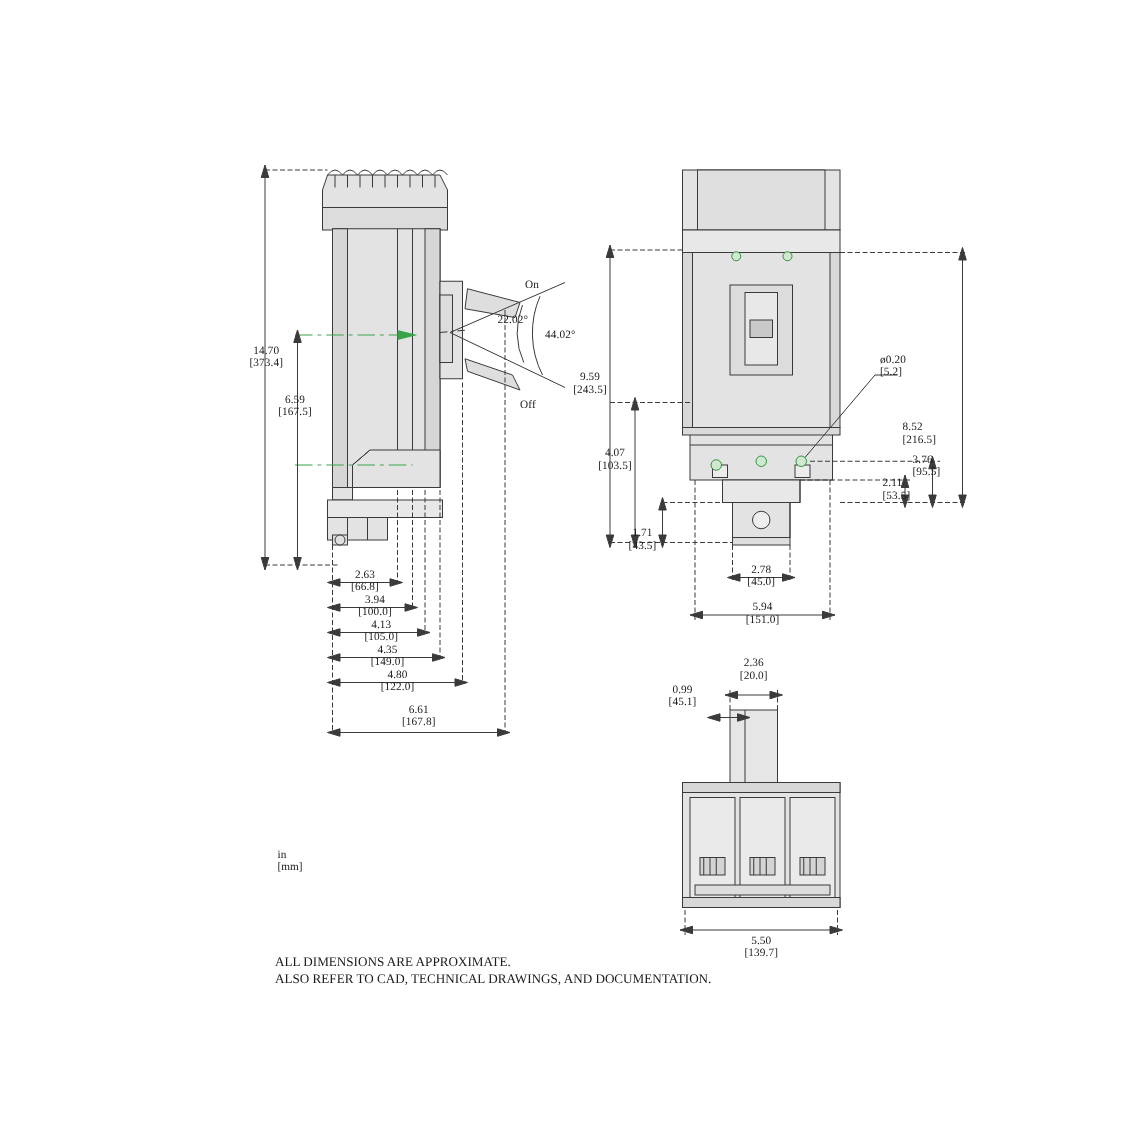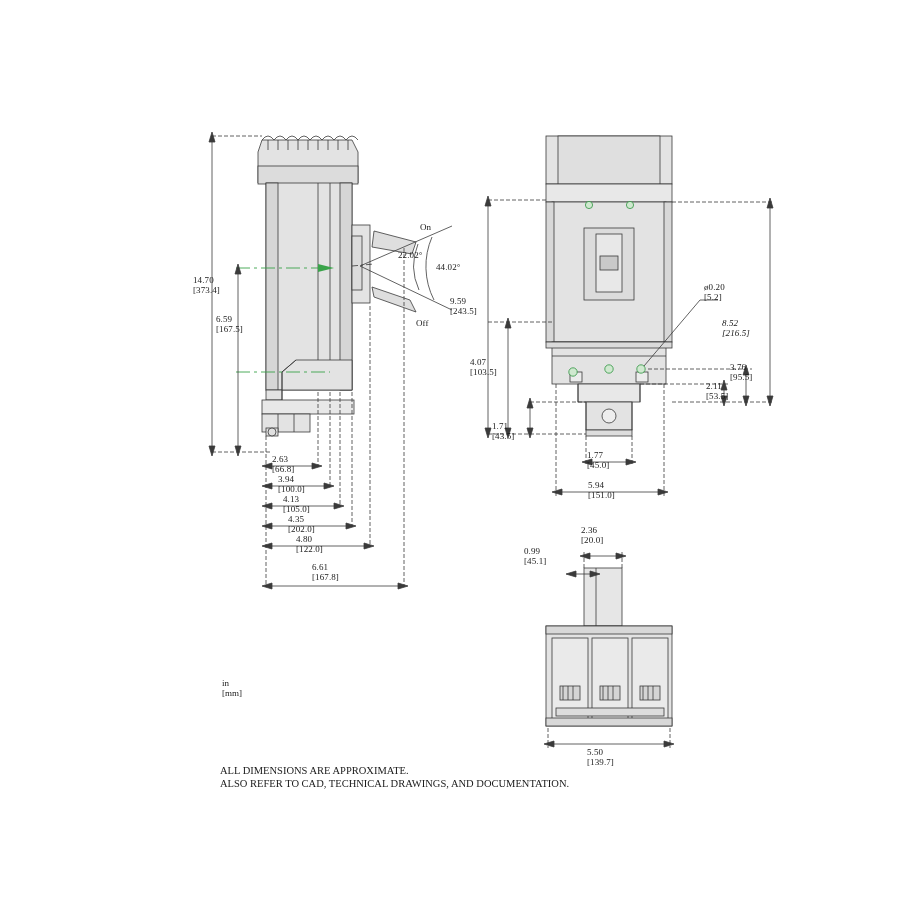--- a/index.html
+++ b/index.html
@@ -1,20 +1,20 @@
 <!DOCTYPE html>
 <html><head>
 <meta charset="utf-8">
 <style>
   html,body{margin:0;padding:0;background:#ffffff;}
   body{width:900px;height:900px;position:relative;font-family:"Liberation Serif",serif;color:#1a1a1a;overflow:hidden;}
   #sheet{position:absolute;left:0;top:0;width:900px;height:900px;}
   svg{position:absolute;left:0;top:0;width:900px;height:900px;}
   .lbl{position:absolute;font-family:"Liberation Serif",serif;font-size:9px;line-height:10px;color:#1a1a1a;white-space:pre;letter-spacing:0.1px;}
-  .lbl.c{}
+  .lbl.c{text-align:center;}
   .note{position:absolute;font-family:"Liberation Serif",serif;font-size:10.5px;line-height:13px;color:#1a1a1a;white-space:pre;margin-top:41px;}
   .unit{position:absolute;font-family:"Liberation Serif",serif;font-size:9px;line-height:10px;color:#1a1a1a;white-space:pre;}
 </style>
 </head>
 <body>
 
 <div id="sheet">
 
 <svg viewBox="0 0 900 900">
   <g stroke="#3a3a3a" fill="none" stroke-width="0.8">
@@ -244,40 +244,40 @@
     </g>
   </g>
 </svg>
 
 <div class="lbl c" style="left:193px;top:275px;width:40px;"><span>14.70</span><br><span>[373.4]</span></div>
 <div class="lbl c" style="left:216px;top:314px;width:40px;"><span>6.59</span><br><span>[167.5]</span></div>
 
 <div class="lbl c" style="left:272px;top:454px;width:40px;"><span>2.63</span><br><span>[66.8]</span></div>
 <div class="lbl c" style="left:278px;top:474px;width:44px;"><span>3.94</span><br><span>[100.0]</span></div>
 <div class="lbl c" style="left:283px;top:494px;width:44px;"><span>4.13</span><br><span>[105.0]</span></div>
-<div class="lbl c" style="left:288px;top:514px;width:44px;"><span>4.35</span><br><span>[202.0]</span></div>
+<div class="lbl c" style="left:288px;top:514px;width:44px;"><span>4.35</span><br><span>[149.0]</span></div>
 <div class="lbl c" style="left:296px;top:534px;width:44px;"><span>4.80</span><br><span>[122.0]</span></div>
 <div class="lbl c" style="left:312px;top:562px;width:46px;"><span>6.61</span><br><span>[167.8]</span></div>
 
 <div class="lbl" style="left:420px;top:222px;"><span>On</span></div>
 <div class="lbl" style="left:416px;top:318px;"><span>Off</span></div>
 <div class="lbl" style="left:398px;top:250px;"><span>22.02°</span></div>
 <div class="lbl" style="left:436px;top:262px;"><span>44.02°</span></div>
 
 <div class="lbl c" style="left:450px;top:296px;width:44px;"><span>9.59</span><br><span>[243.5]</span></div>
 <div class="lbl c" style="left:470px;top:357px;width:44px;"><span>4.07</span><br><span>[103.5]</span></div>
 <div class="lbl c" style="left:492px;top:421px;width:44px;"><span>1.71</span><br><span>[43.5]</span></div>
 
-<div class="lbl" style="left:722px;top:318px;font-style:italic;"><span>8.52</span><br><span>[216.5]</span></div>
+<div class="lbl" style="left:722px;top:336px;"><span>8.52</span><br><span>[216.5]</span></div>
 <div class="lbl" style="left:730px;top:362px;"><span>3.76</span><br><span>[95.5]</span></div>
 <div class="lbl" style="left:706px;top:381px;"><span>2.11</span><br><span>[53.5]</span></div>
 
 <div class="lbl" style="left:704px;top:282px;"><span>ø0.20</span><br><span>[5.2]</span></div>
 
-<div class="lbl c" style="left:587px;top:450px;width:44px;"><span>1.77</span><br><span>[45.0]</span></div>
+<div class="lbl c" style="left:587px;top:450px;width:44px;"><span>2.78</span><br><span>[45.0]</span></div>
 <div class="lbl c" style="left:588px;top:480px;width:44px;"><span>5.94</span><br><span>[151.0]</span></div>
 
 <div class="lbl c" style="left:581px;top:525px;width:44px;"><span>2.36</span><br><span>[20.0]</span></div>
 <div class="lbl c" style="left:524px;top:546px;width:44px;"><span>0.99</span><br><span>[45.1]</span></div>
 <div class="lbl c" style="left:587px;top:747px;width:44px;"><span>5.50</span><br><span>[139.7]</span></div>
 
 <div class="unit" style="left:222px;top:678px;width:40px;">in
 [mm]</div>
 <div class="note" style="left:220px;top:723px;">ALL DIMENSIONS ARE APPROXIMATE.
 ALSO REFER TO CAD, TECHNICAL DRAWINGS, AND DOCUMENTATION.</div>

